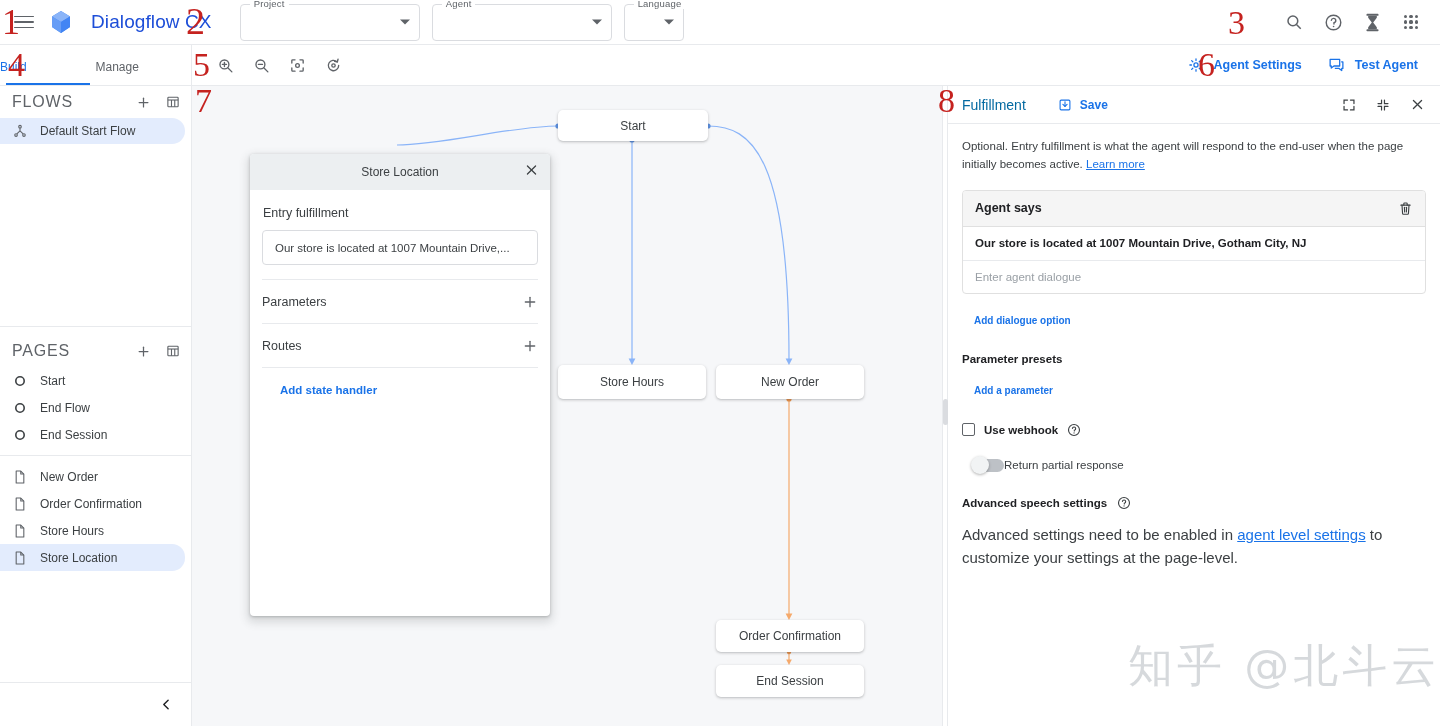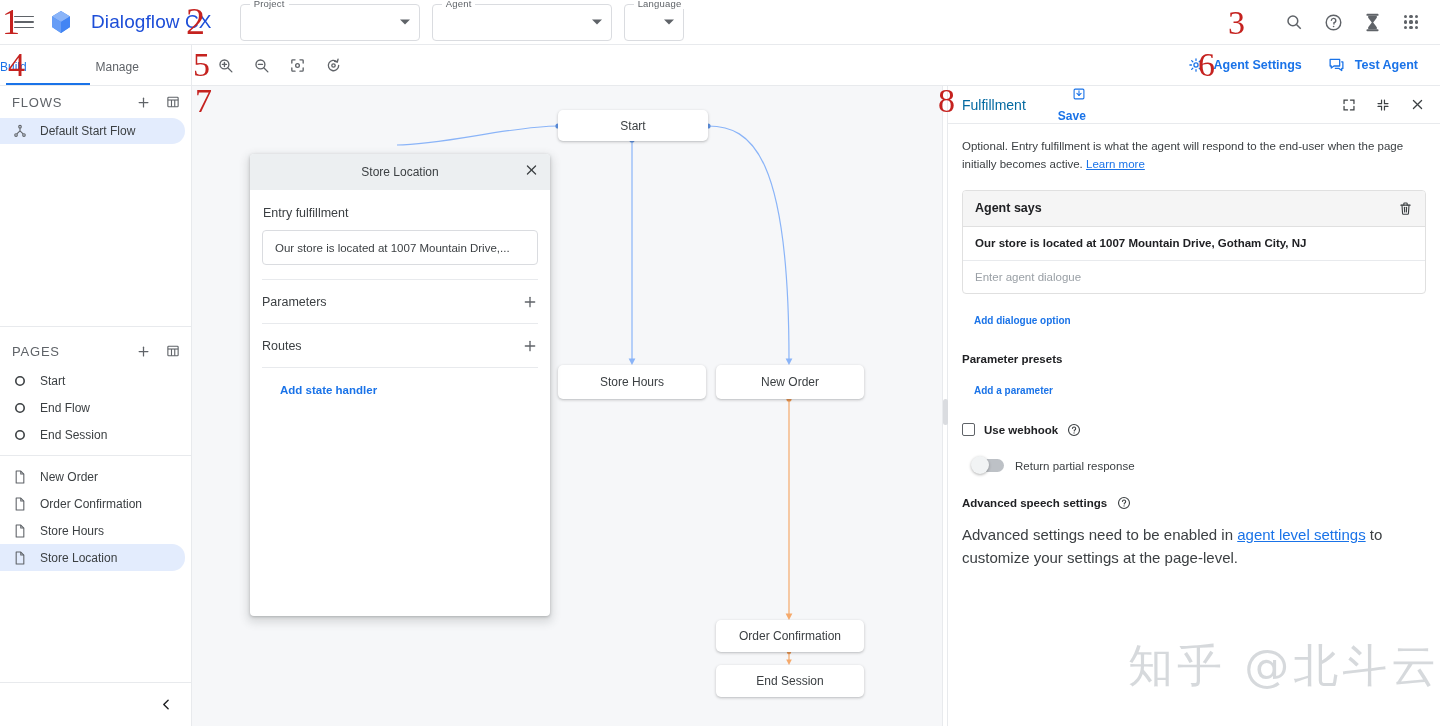--- a/index.html
+++ b/index.html
@@ -81,21 +81,21 @@
   .act-btn { display: flex; align-items: center; gap: 10px; color: #1a73e8; font-size: 12.5px; font-weight: 600; cursor: pointer; white-space: nowrap; }
 
   
   .sidebar {
     position: absolute; left: 0; top: 86px; width: 192px; height: 640px;
     background: #fff; border-right: 1px solid #e8eaed; display: flex; flex-direction: column;
   }
   .side-sec-head {
     display: flex; align-items: center; height: 32px; padding: 0 10px 0 12px;
   }
-  .side-sec-title { font-size: 13px; letter-spacing: .8px; color: #5f6368; font-weight: 500; }
+  .side-sec-title { font-size: 16px; letter-spacing: .8px; color: #5f6368; font-weight: 500; }
   .side-sec-actions { margin-left: auto; display: flex; align-items: center; gap: 14px; }
   .side-ic { width: 16px; height: 16px; color: #5f6368; cursor: pointer; display:flex; align-items:center; justify-content:center; }
   .side-item {
     display: flex; align-items: center; height: 26px; padding-left: 12px; gap: 12px;
     font-size: 12px; color: #3c4043; cursor: pointer; border-radius: 0 13px 13px 0; margin-right: 6px;
   }
   .side-item.selected { background: #e3ecfd; }
   .side-item .si-ic { width: 16px; height: 16px; color: #5f6368; display: flex; align-items: center; justify-content: center; flex: none; }
   .flows-body { min-height: 100px; }
   .side-divider { border-top: 1px solid #e8eaed; }
@@ -156,21 +156,21 @@
     background: #dadce0; border-radius: 3px;
   }
 
   
   .rpanel {
     position: absolute; left: 948px; top: 86px; width: 492px; height: 640px;
     background: #fff; overflow: hidden;
   }
   .rp-head { height: 38px; display: flex; align-items: center; padding: 0 14px 0 14px; border-bottom: 1px solid #e8eaed; }
   .rp-title { font-size: 14px; color: #0369a1; }
-  .rp-save { display: flex; align-items: flex-end; gap: 8px; margin-left: 32px; color: #1a73e8; font-size: 12px; font-weight: 600; cursor: pointer; flex-direction: column; }
+  .rp-save { display: flex; align-items: flex-start; gap: 8px; margin-left: 32px; color: #1a73e8; font-size: 12px; font-weight: 600; cursor: pointer; }
   .rp-head-actions { margin-left: auto; display: flex; align-items: center; gap: 16px; }
   .rp-ic { width: 18px; height: 18px; display: flex; align-items: center; justify-content: center; cursor: pointer; color: #3c4043; }
   .rp-body { padding: 14px 14px 0 14px; }
   .rp-desc { font-size: 11.5px; color: #3c4043; line-height: 1.55; }
   .rp-desc a { color: #1a73e8; text-decoration: underline; }
   .agent-says {
     margin-top: 16px; border: 1px solid #e0e0e0; border-radius: 4px; overflow: hidden;
   }
   .as-head { height: 36px; background: #f5f5f5; display: flex; align-items: center; padding: 0 12px; border-bottom: 1px solid #e0e0e0; }
   .as-title { font-size: 12.5px; font-weight: 700; color: #202124; }
@@ -179,21 +179,21 @@
     height: 34px; display: flex; align-items: center; padding: 0 12px;
     font-size: 11.5px; color: #202124; font-weight: 600; border-bottom: 1px solid #e8eaed; cursor: text;
   }
   .as-ph { height: 32px; display: flex; align-items: center; padding: 0 12px; font-size: 11.5px; color: #9aa0a6; cursor: text; }
   .rp-link { color: #1a73e8; font-size: 10px; font-weight: 600; cursor: pointer; display: inline-block; text-align: right; }
   .rp-sub { font-size: 11.5px; font-weight: 700; color: #202124; }
   .chk-row { display: flex; align-items: center; gap: 9px; }
   .chkbox { width: 13px; height: 13px; border: 1.6px solid #5f6368; border-radius: 2px; cursor: pointer; }
   .chk-lbl { font-size: 11.5px; font-weight: 700; color: #202124; }
   .help-ic { width: 14px; height: 14px; color: #3c4043; display: flex; align-items: center; justify-content: center; cursor: pointer; }
-  .tog-row { display: flex; align-items: flex-end; gap: 11px; }
+  .tog-row { display: flex; align-items: center; }
   .toggle { width: 32px; height: 13px; background: #bdc1c6; border-radius: 7px; position: relative; cursor: pointer; }
   .toggle .knob { position: absolute; left: -1px; top: -2.5px; width: 18px; height: 18px; background: #f1f3f4; border-radius: 50%;
       box-shadow: 0 1px 3px rgba(0,0,0,.3); }
   .tog-lbl { font-size: 11.5px; color: #3c4043; }
   .rp-note { font-size: 15px; color: #3c4043; line-height: 1.55; }
   .rp-note a { color: #1a73e8; text-decoration: underline; }
 
   
   .watermark {
     position: absolute; left: 1128px; top: 636px;

